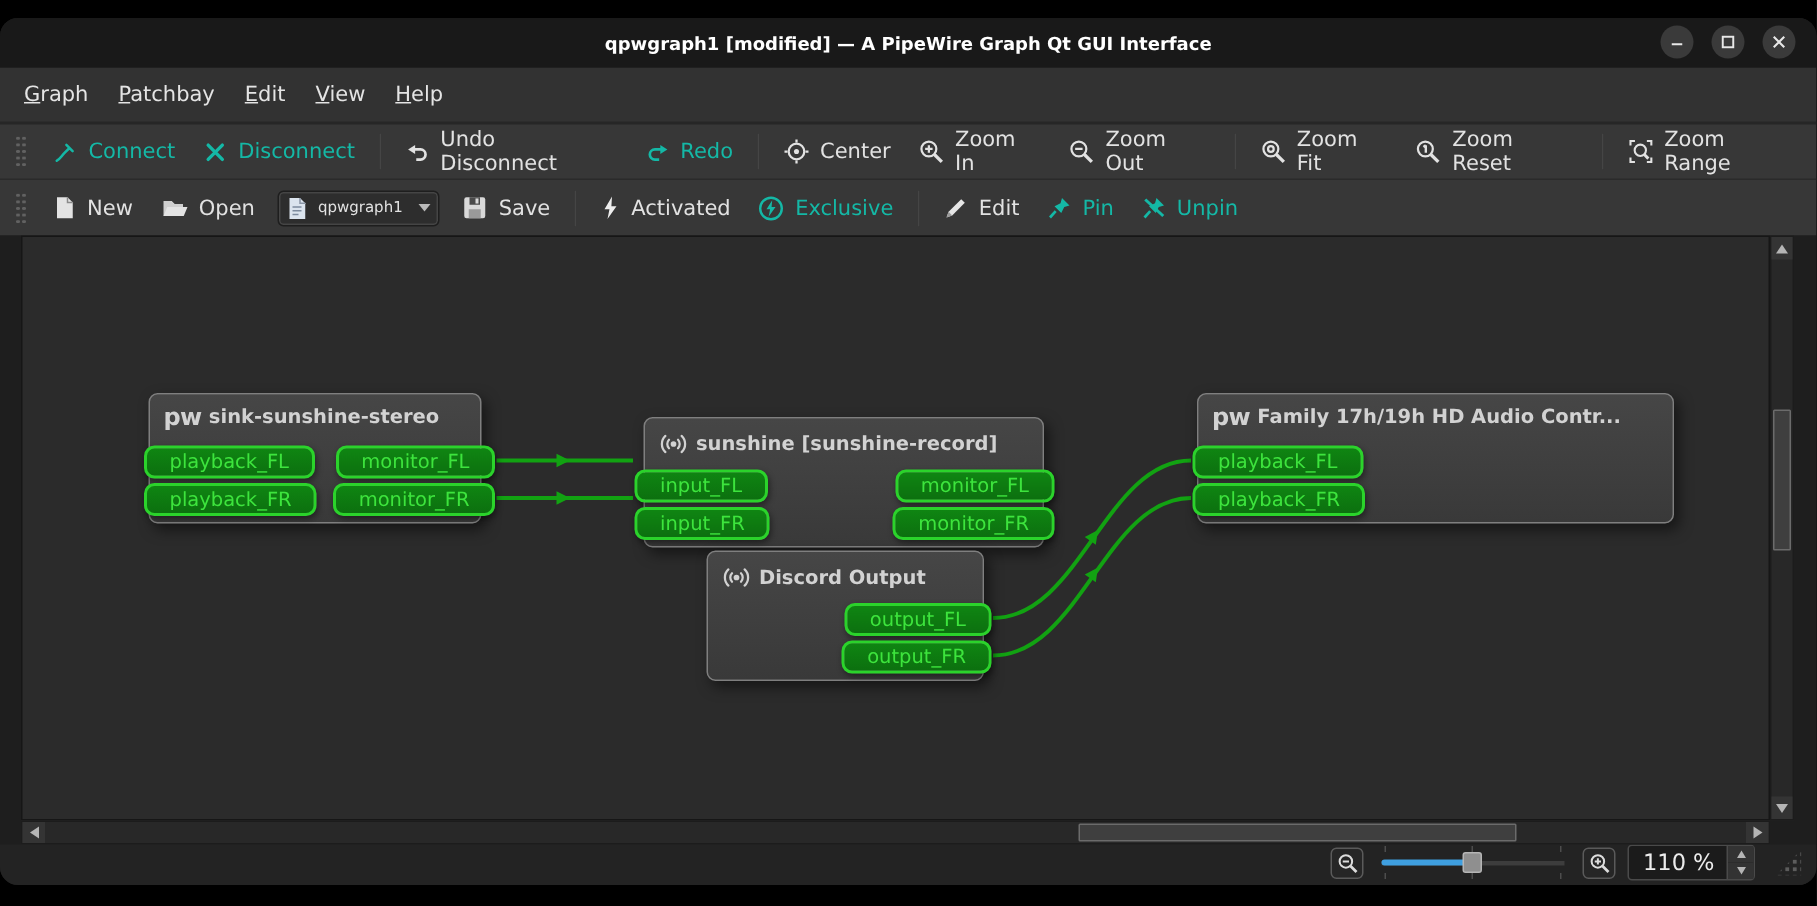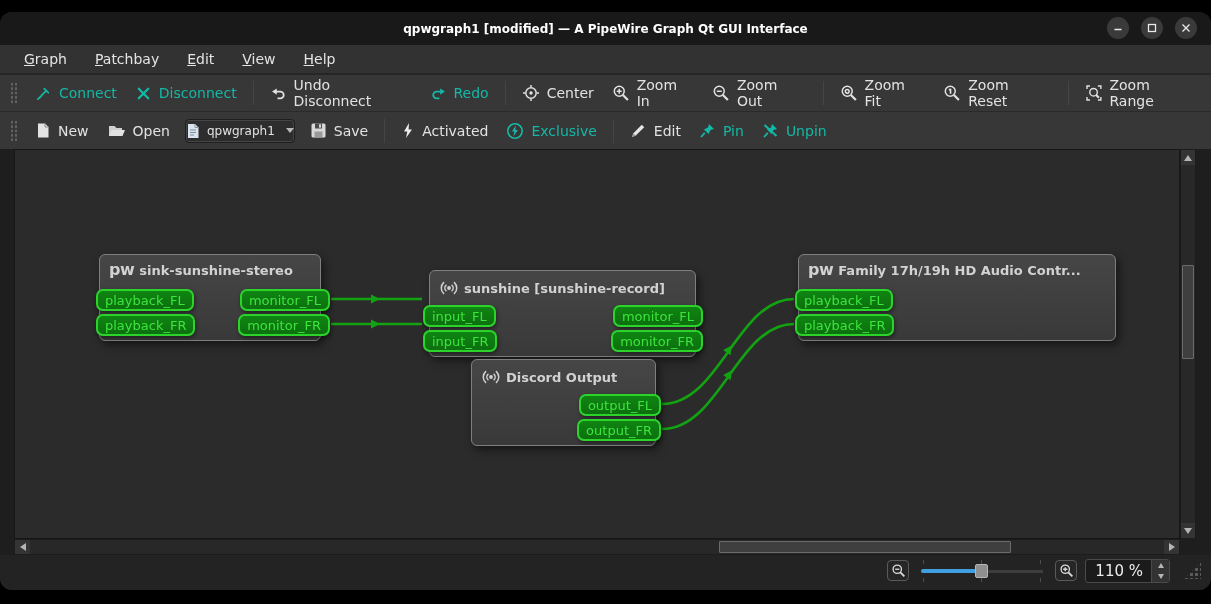--- a/index.html
+++ b/index.html
@@ -8,48 +8,48 @@
             overflow:hidden; background:#1e1e1e; display:flex; flex-direction:column; }
 
   
   .titlebar { height:33px; background:#191919; display:flex; align-items:center; justify-content:center; position:relative; flex:none; }
   .titlebar-text { color:#fff; font-size:12px; font-weight:bold; }
   .win-btns { position:absolute; right:14px; top:5px; display:flex; gap:12px; }
   .win-btn { width:22px; height:22px; border-radius:50%; background:#3a3a3a; display:flex; align-items:center; justify-content:center; }
   .win-btn svg { display:block; }
 
   
-  .menubar { height:30px; background:#323232; display:flex; align-items:center; padding-left:16px; gap:12px; flex:none; border-bottom:2px solid #262626; }
+  .menubar { height:38px; background:#323232; display:flex; align-items:center; padding-left:8px; gap:4px; flex:none; border-bottom:2px solid #262626; }
   .menu-item { color:#e4e4e4; font-size:14px; padding:3px 8px; display:inline-block; }
   .menu-item::first-letter { text-decoration:underline; }
 
   
   .toolbar { height:37px; background:#373737; display:flex; align-items:center; padding:0 4px; flex:none; }
   .toolbar.first { border-bottom:1px solid #2a2a2a; }
   .tb-grip { width:8px; height:22px; margin:0 8px 0 6px;
              background-image:radial-gradient(circle,#616161 1.1px,transparent 1.3px);
              background-size:4px 4.4px; }
   .tb-sep { width:1px; height:24px; background:#272727; border-right:1px solid #454545; margin:0 7px; }
   .tb-btn { display:flex; align-items:center; gap:7px; padding:5px 9px; color:#e2e2e2; font-size:14px; border-radius:3px; }
   .tb-btn.disabled { color:#14b8a6; }
   .tb-btn svg { display:block; }
   .combo { display:flex; align-items:center; gap:7px; background:#2d2d2d; border:1px solid #1e1e1e; box-shadow:0 0 0 1px #454545 inset;
-           border-radius:4px; padding:3px 0; margin:0 6px; color:#e2e2e2; font-size:12px; }
+           border-radius:4px; padding:3px 5px; margin:0 6px; color:#e2e2e2; font-size:10px; }
   .chevron { width:0; height:0; border-left:4px solid transparent; border-right:4px solid transparent; border-top:5px solid #b9b9b9; margin-left:4px; }
 
   
   .main { flex:none; display:grid; grid-template-columns:14px 1166px 16px 15px; grid-template-rows:390px 16px; background:#1e1e1e; }
   .canvas { grid-column:2; grid-row:1; position:relative; background:#2b2b2b; border:1px solid #161616; overflow:hidden; }
 
   .node { position:absolute; background:linear-gradient(#464646,#393939); border:1px solid #7f7f7f; border-radius:6px;
           box-shadow:3px 4px 9px rgba(0,0,0,.5); }
   .node-head { display:flex; align-items:center; gap:5px; padding:7px 10px 0 9px; }
   .node-title { color:#d2d2d2; font-size:13px; font-weight:bold; white-space:nowrap; }
   .pw-logo { color:#d2d2d2; font-size:16px; font-weight:bold; letter-spacing:-0.5px; line-height:1; }
-  .port { position:absolute; height:22px; display:flex; align-items:center; padding:0 7px;
+  .port { position:absolute; height:22px; display:flex; align-items:center; padding:0 15px;
           background:linear-gradient(#0f8512,#0c700f); border:2px solid #2bd32b; border-radius:7px;
           color:#3de43d; font-size:13px; white-space:nowrap; box-shadow:1px 2px 4px rgba(0,0,0,.45); }
   .wires { position:absolute; left:0; top:0; pointer-events:none; }
   .wires path { stroke:#12a212; stroke-width:2.6; fill:none; }
   .wires polygon { fill:#12a212; }
 
   
   .vscroll { grid-column:3; grid-row:1; background:#282828; border:1px solid #1c1c1c; position:relative; }
   .hscroll { grid-column:2; grid-row:2; background:#282828; border:1px solid #1c1c1c; position:relative; }
   .corner  { grid-column:3; grid-row:2; background:#1e1e1e; }

